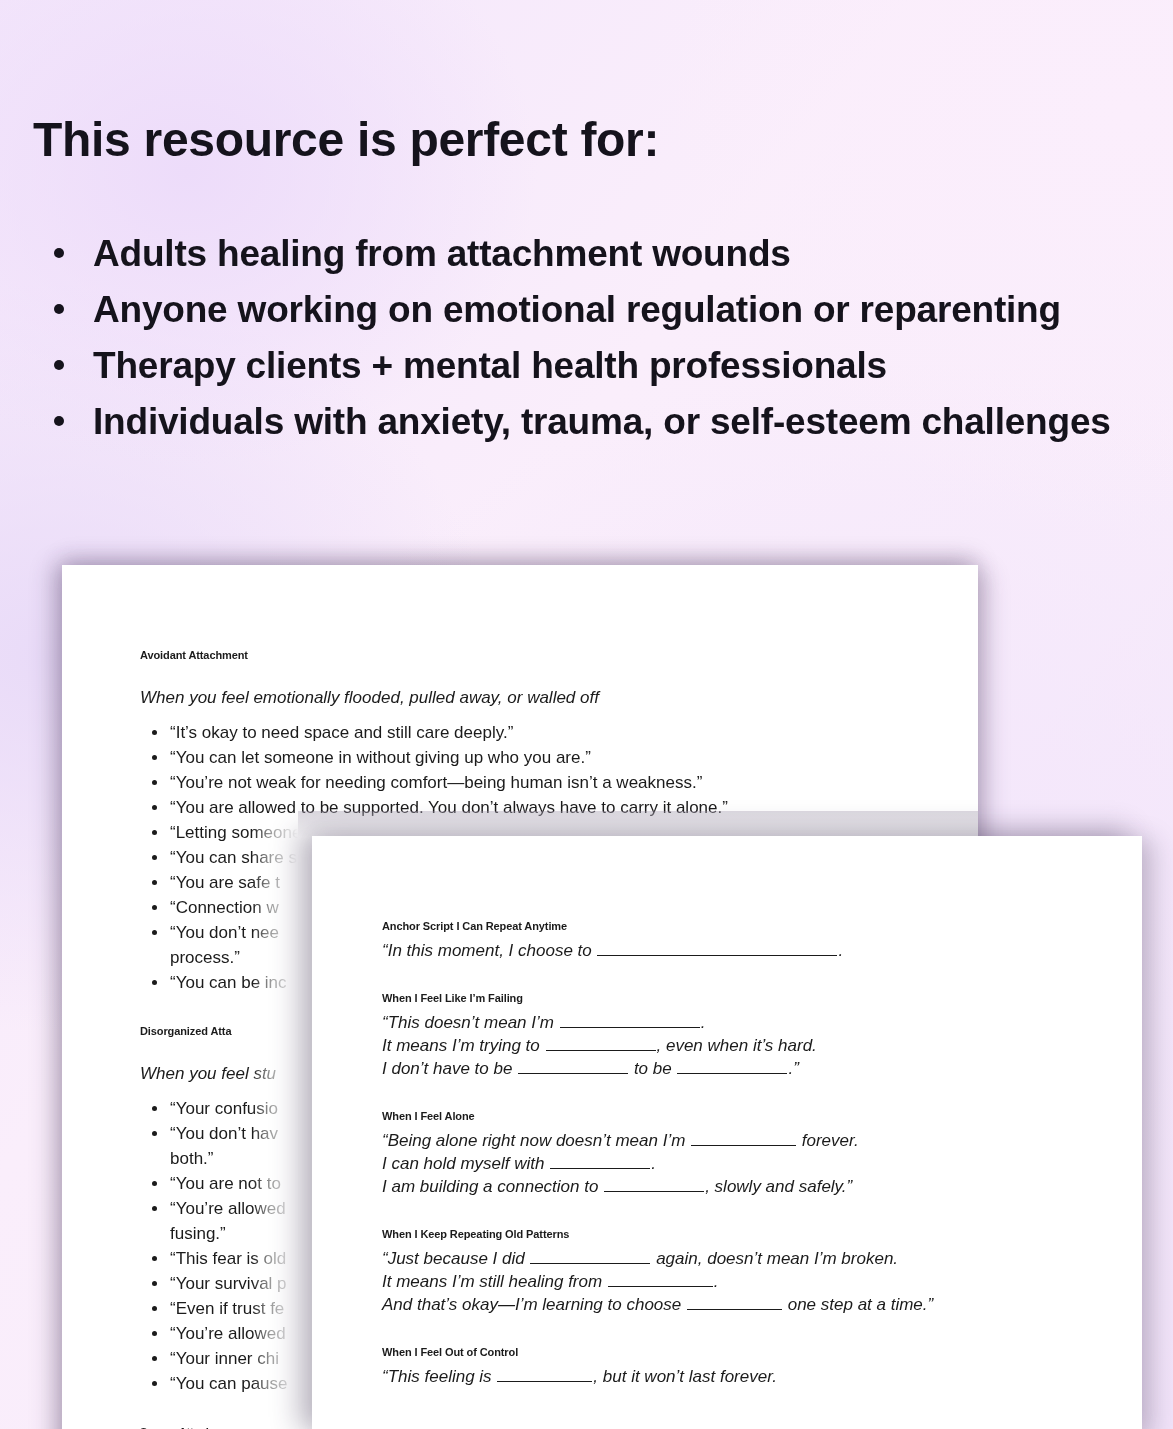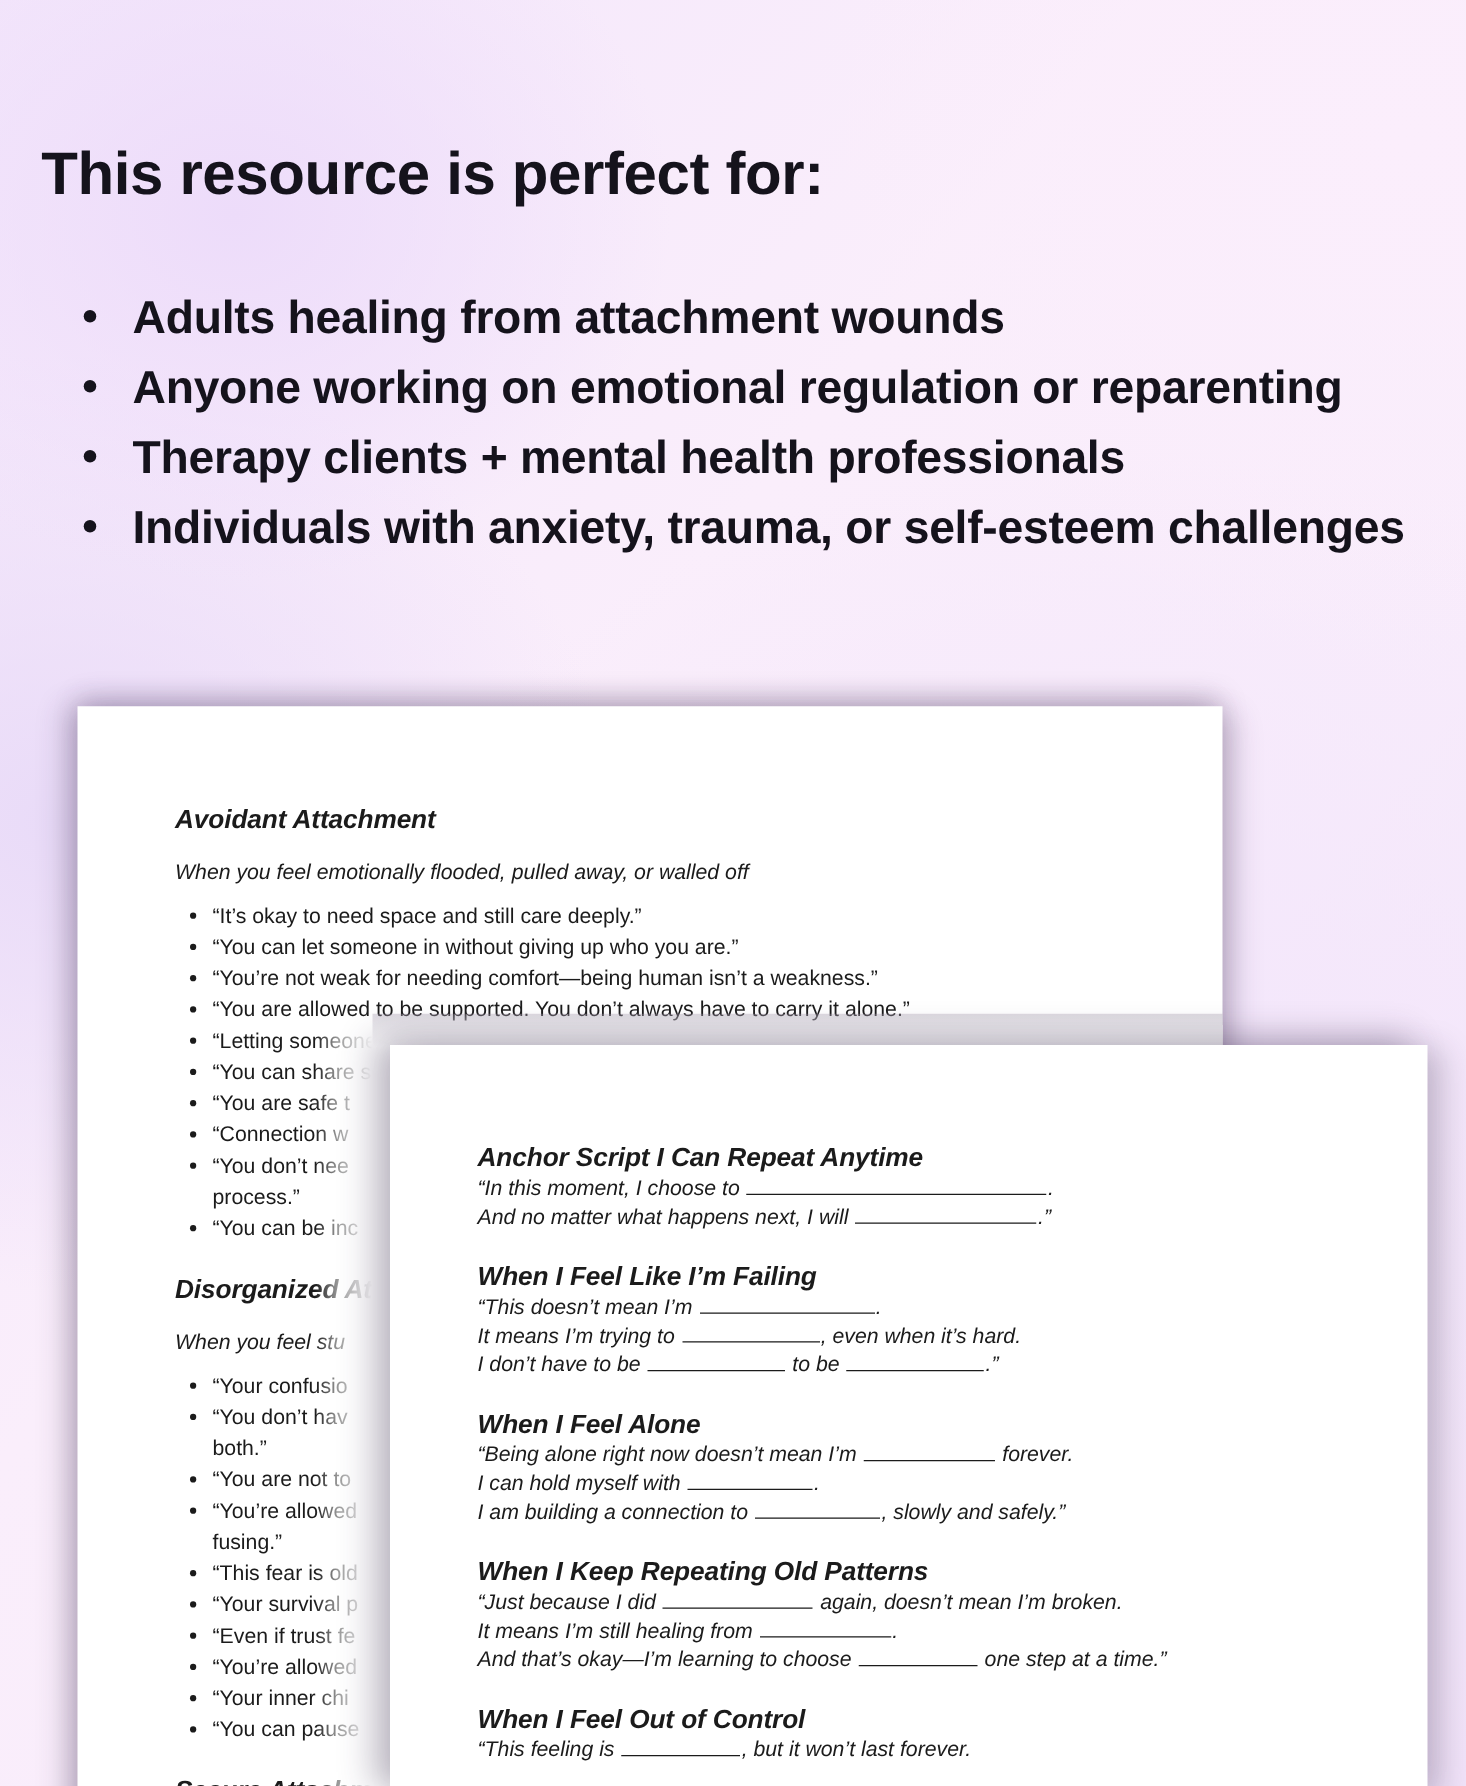--- a/index.html
+++ b/index.html
@@ -38,21 +38,21 @@
     left: 33px;
     top: 112px;
     font-size: 48px;
     font-weight: bold;
     letter-spacing: -0.3px;
     color: #15131c;
     white-space: nowrap;
   }
   #intro-list {
     position: absolute;
-    left: 61px;
+    left: 48px;
     top: 226px;
     width: 1075px;
     list-style: none;
     margin: 0;
     padding: 0;
   }
   #intro-list li {
     position: relative;
     padding-left: 45px;
     font-size: 37px;
@@ -99,25 +99,24 @@
   .sheet-inner {
     position: absolute;
     inset: 0;
   }
 
   
   .doc {
     color: #1b1b1b;
   }
   .doc-h {
-    font-size: 21px;
+    font-size: 11px;
     font-weight: bold;
     letter-spacing: -0.1px;
     line-height: 25px;
-    font-style: italic;
   }
   .doc-sub {
     font-size: 17px;
     font-style: italic;
     line-height: 25px;
     margin-top: 17px;
   }
   .doc-ul {
     list-style: none;
     margin: 10px 0 0 0;
@@ -232,21 +231,20 @@
 <div style="position: absolute; left: 190px; top: 255px; width: 730px; height: 650px; background: linear-gradient(90deg, rgba(255, 255, 255, 0) 0px, rgba(255, 255, 255, 0.55) 18px, rgb(255, 255, 255) 46px, rgb(255, 255, 255) 100%); pointer-events: none;"></div>
     <div style="position: absolute; left: 236px; top: 246px; width: 684px; height: 26px; background: linear-gradient(rgba(160, 150, 170, 0.35) 0%, rgb(255, 255, 255) 100%); pointer-events: none;"></div>
   </div>
 
 <div class="sheet" id="sheet-front">
   <div class="sheet-inner doc">
     <div id="front-content">
         <div class="script-block">
           <div class="doc-h">Anchor Script I Can Repeat Anytime</div>
           <div class="script-line"><span>“In this moment, I choose to </span><span class="blank" style="width: 240px;"></span><span>.</span></div>
-          <div class="script-line"><span>And no matter what happens next, I will </span><span class="blank" style="width: 145px;"></span><span>.”</span></div>
         </div>
         <div class="script-block">
           <div class="doc-h">When I Feel Like I’m Failing</div>
           <div class="script-line"><span>“This doesn’t mean I’m </span><span class="blank" style="width: 140px;"></span><span>.</span></div>
           <div class="script-line"><span>It means I’m trying to </span><span class="blank" style="width: 110px;"></span><span>, even when it’s hard.</span></div>
           <div class="script-line"><span>I don’t have to be </span><span class="blank" style="width: 110px;"></span><span> to be </span><span class="blank" style="width: 110px;"></span><span>.”</span></div>
         </div>
         <div class="script-block">
           <div class="doc-h">When I Feel Alone</div>
           <div class="script-line"><span>“Being alone right now doesn’t mean I’m </span><span class="blank" style="width: 105px;"></span><span> forever.</span></div>

